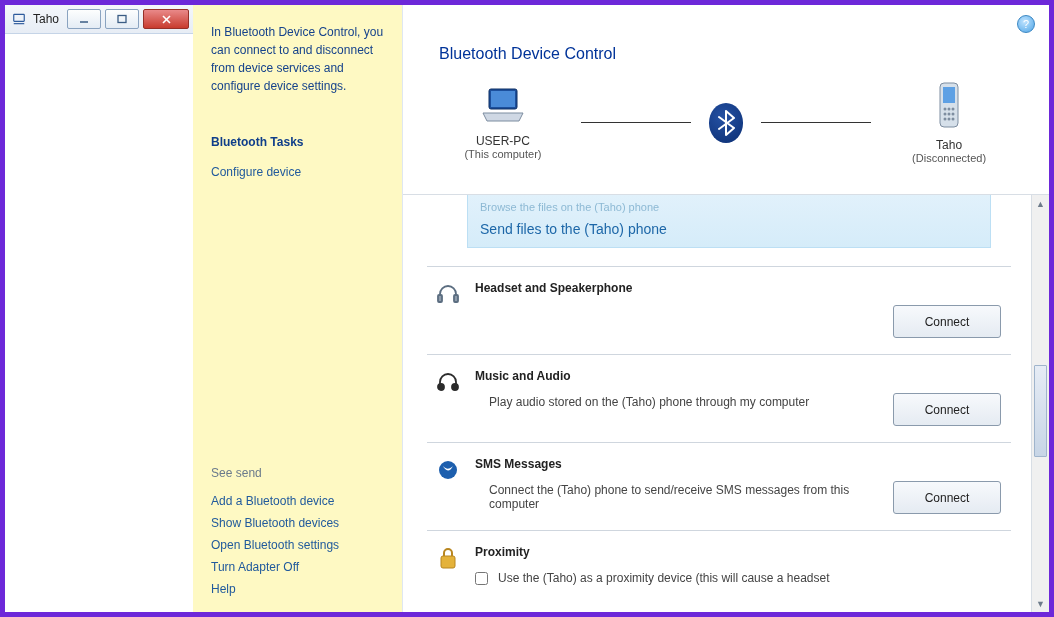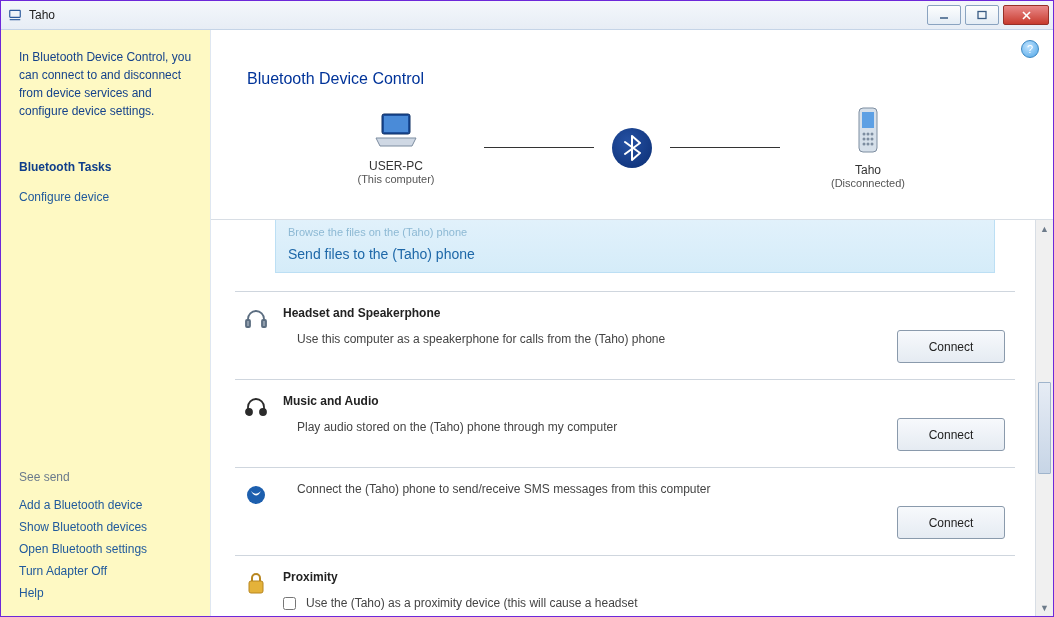--- a/index.html
+++ b/index.html
@@ -8,24 +8,24 @@
     font-family: "Segoe UI", Tahoma, sans-serif;
     font-size: 12px;
     background: #bcd1e6;
     color: #000;
   }
   .window {
     width: 1054px;
     height: 617px;
     box-sizing: border-box;
     background: #fff;
-    border: 1px solid #6d28d9;
+    border: 5px solid #6d28d9;
     box-shadow: 0 0 2px rgba(0,0,0,.3);
     display: flex;
-    flex-direction: column;
+    flex-direction: row;
     position: relative;
   }
 
   
   .titlebar {
     height: 28px;
     display: flex;
     align-items: center;
     background: linear-gradient(#f4f7fb, #e7edf5);
     border-bottom: 1px solid #c5d4e7;
@@ -379,21 +379,20 @@
           <div class="service">
             <div class="svc-icon">
               <svg width="24" height="24" viewBox="0 0 24 24" fill="none" stroke="#5b6d80" stroke-width="1.8">
                 <path d="M4 14v-2a8 8 0 0 1 16 0v2"></path>
                   <rect x="2" y="13" width="4" height="7" rx="1" fill="#8e9cab"></rect>
                   <rect x="18" y="13" width="4" height="7" rx="1" fill="#8e9cab"></rect>
               </svg>
             </div>
             <div class="svc-body">
               <div class="svc-title">Headset and Speakerphone</div>
-              <div class="svc-desc">Use this computer as a speakerphone for calls from the (Taho) phone</div>
             </div>
             <div class="svc-button-wrap">
               <div class="btn">Connect</div>
             </div>
           </div>
 
           <div class="service">
             <div class="svc-icon">
               <svg width="24" height="24" viewBox="0 0 24 24" fill="none" stroke="#2b2b2b" stroke-width="1.8">
                 <path d="M4 15v-3a8 8 0 0 1 16 0v3"></path>
@@ -411,20 +410,21 @@
           </div>
 
           <div class="service">
             <div class="svc-icon">
               <svg width="24" height="24" viewBox="0 0 24 24">
                 <circle cx="12" cy="12" r="9" fill="#1d5fae"></circle>
                 <path d="M7 8c0 0 5 10 10 0c0 0 -5 6 -10 0Z" fill="#fff"></path>
               </svg>
             </div>
             <div class="svc-body">
+              <div class="svc-title">SMS Messages</div>
               <div class="svc-desc">Connect the (Taho) phone to send/receive SMS messages from this computer</div>
             </div>
             <div class="svc-button-wrap">
               <div class="btn">Connect</div>
             </div>
           </div>
 
           <div class="service" style="padding-bottom:0">
             <div class="svc-icon">
               <svg width="22" height="24" viewBox="0 0 22 24">

